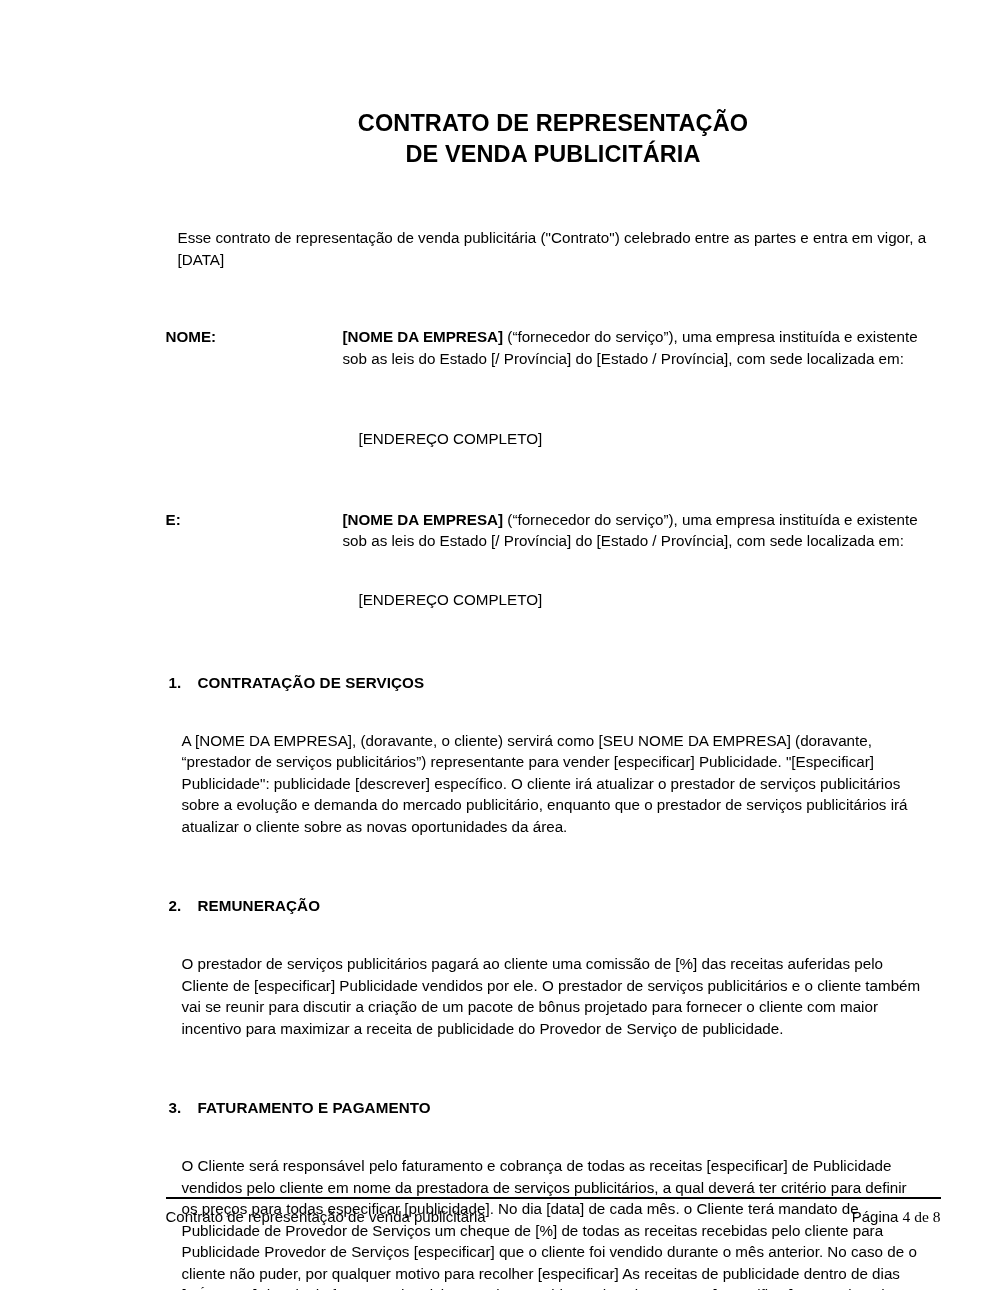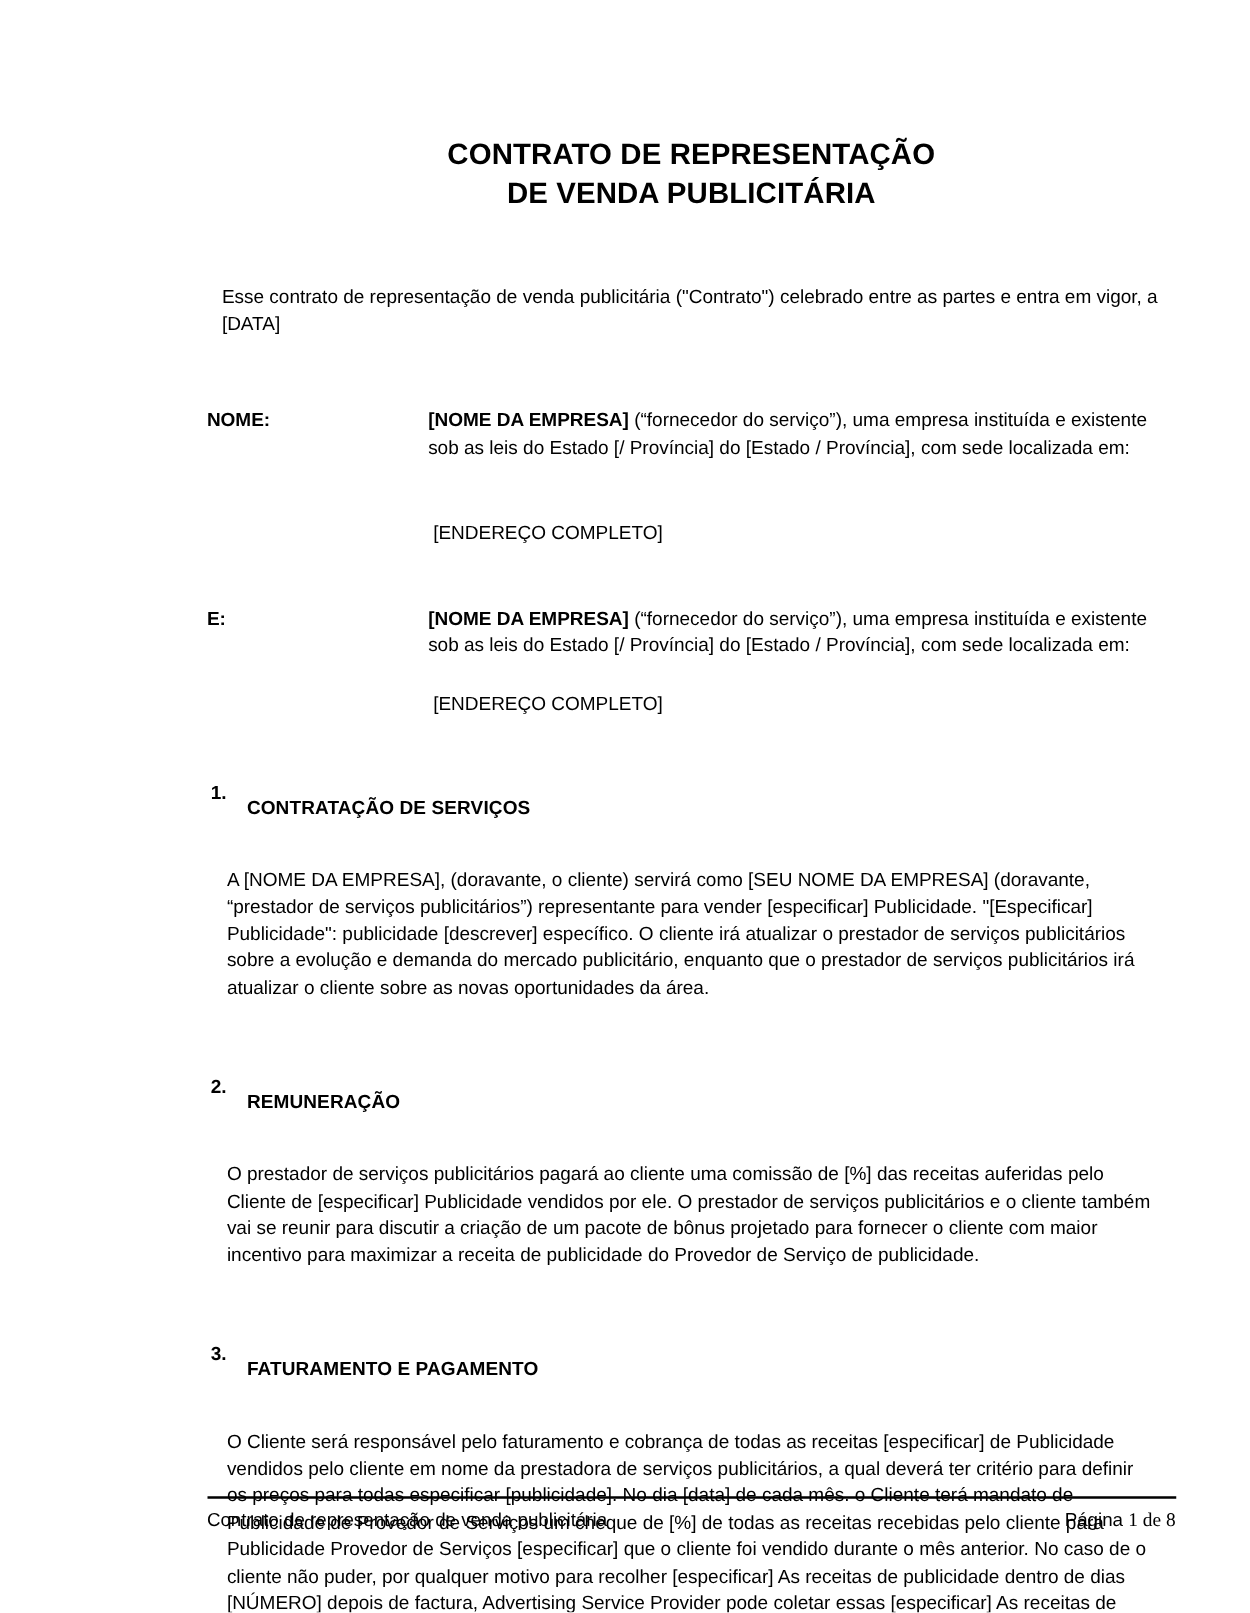--- a/index.html
+++ b/index.html
@@ -66,21 +66,21 @@
     font-weight: bold;
     white-space: nowrap;
   }
   .party-body {
     flex: 1 1 auto;
   }
   .party-body .lead {
     font-weight: bold;
   }
   .party-addr {
-    margin: 4px;
+    margin: 16px;
   }
   .party-entre .party-addr { padding-top: 43px; }
   .party-e     .party-addr { padding-top: 21.5px; }
 
   
   .section {
     font-size: 15.2px;
     line-height: 21.5px;
   }
   .section-1 { padding-top: 45px; }
@@ -94,21 +94,20 @@
     line-height: 21px;
     margin: 0;
     padding-left: 3px;
   }
   .section-num {
     flex: 0 0 29px;
   }
   .section-title {
     flex: 1 1 auto;
     letter-spacing: 0.1px;
-    margin-top: 12px;
   }
   .section-body {
     margin: 16px;
     padding-top: 21px;
   }
 
   
   .footer {
     position: absolute;
     left: 113px;
@@ -191,17 +190,17 @@
       </div>
       <p class="section-body">O Cliente será responsável pelo faturamento e cobrança de todas as receitas [especificar] de Publicidade vendidos pelo cliente em nome da prestadora de serviços publicitários, a qual deverá ter critério para definir os preços para todas especificar [publicidade]. No dia [data] de cada mês. o Cliente terá mandato de Publicidade de Provedor de Serviços um cheque de [%] de todas as receitas recebidas pelo cliente para Publicidade Provedor de Serviços [especificar] que o cliente foi vendido durante o mês anterior. No caso de o cliente não puder, por qualquer motivo para recolher [especificar] As receitas de publicidade dentro de dias [NÚMERO] depois de factura, Advertising Service Provider pode coletar essas [especificar] As receitas de publicidade diretamente. Se Advertising Service Provider coleta de mora de pagamento [especificar as receitas de publicidade] diretamente, Advertising Service Provider remeterá ao cliente um cheque de [%] de todos os atrasados de pagamento Advertising Service Provider [especificar as receitas] A publicidade Advertising Service Provider coleta.</p>
     </div>
 
   </div>
 
   <div class="footer">
     <div class="footer-rule"></div>
     <div class="footer-row">
       <span class="footer-left">Contrato de representação de venda publicitária</span>
-      <span class="footer-right"><span class="footer-page-word">Página </span><span class="footer-page-nums">1 de 8</span></span>
+      <span class="footer-right"><span class="footer-page-word">Página </span><span class="footer-page-nums">4 de 8</span></span>
     </div>
   </div>
 
 </div>
 
 </body></html>

